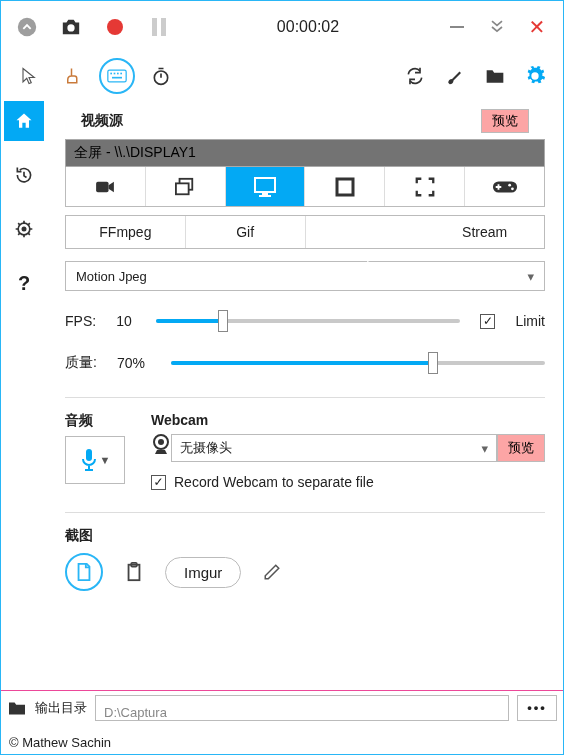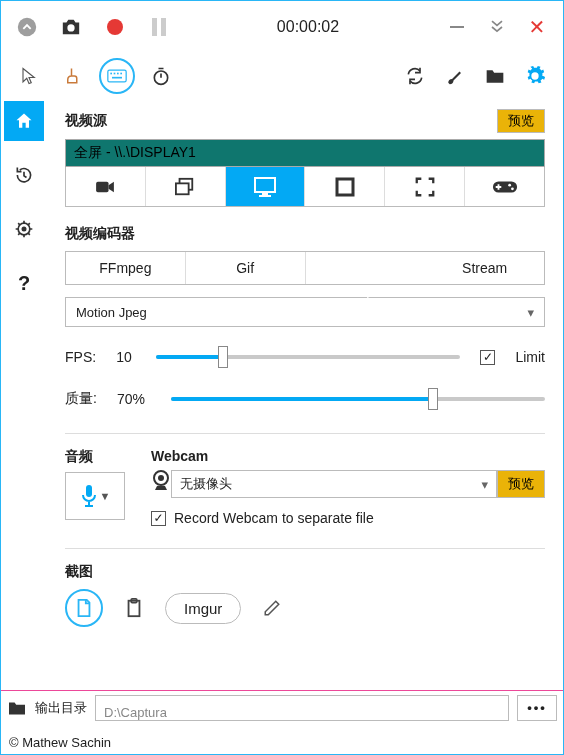--- a/index.html
+++ b/index.html
@@ -12,24 +12,24 @@
   .grey-ic { color: #999; }
   .toolbar2 { display: flex; align-items: center; height: 46px; padding: 0 10px; gap: 8px; }
   .tool-btn { width: 36px; height: 36px; display: flex; align-items: center; justify-content: center; border-radius: 50%; cursor: pointer; }
   .tool-btn.circled { border: 2px solid #29b6f6; color:#29b6f6; }
   .tb2-right { margin-left: auto; display: flex; gap: 4px; }
   .body-row { display: flex; }
   .sidebar { width: 46px; display: flex; flex-direction: column; align-items: center; padding-top: 2px; gap: 14px; }
   .side-btn { width: 40px; height: 40px; display: flex; align-items: center; justify-content: center; cursor: pointer; }
   .side-btn.active { background: #03a9f4; color: #fff; }
   .main { flex: 1; padding: 0 18px 12px 18px; }
-  .sec-head { display: flex; align-items: center; margin: 10px 0 6px; }
+  .sec-head { display: flex; align-items: center; margin: 10px 16px 6px; }
   .sec-title { font-weight: 600; font-size: 14px; }
-  .preview-btn { margin-left: auto; border: 1px solid #bbb; padding: 2px 10px; font-size: 13px; background: #eab308; cursor: pointer; }
-  .src-input { width: 100%; border: 1px solid #aaa; padding: 5px 8px; font-size: 14px; background:#0f766e; }
+  .preview-btn { margin-left: auto; border: 1px solid #bbb; padding: 2px 10px; font-size: 13px; background: #fca5a5; cursor: pointer; }
+  .src-input { width: 100%; border: 1px solid #aaa; padding: 5px 8px; font-size: 14px; background:#737373; }
   .src-tabs { display: flex; border: 1px solid #bbb; border-top: none; height: 40px; }
   .src-tab { flex: 1; display: flex; align-items: center; justify-content: center; border-right: 1px solid #ddd; cursor: pointer; }
   .src-tab:last-child { border-right: none; }
   .src-tab.active { background: #03a9f4; color: #fff; }
   .enc-tabs { display: flex; border: 1px solid #bbb; height: 34px; margin-top: 8px; }
   .enc-tab { flex: 1; display: flex; align-items: center; justify-content: center; border-right: 1px solid #ddd; cursor: pointer; font-size: 14px; }
   .enc-tab:last-child { border-right: none; }
   .enc-tab.active { background: #7f1d1d; color: #fff; margin-top: 40px; }
   .dropdown { display: flex; align-items: center; border: 1px solid #bbb; height: 30px; margin-top: 12px; padding: 0 10px; cursor: pointer; }
   .dd-arrow { margin-left: auto; color: #666; }
@@ -218,23 +218,20 @@
       <div class="src-tab">
         <svg width="26" height="18" viewBox="0 0 28 18">
             <rect x="1" y="3" width="26" height="12" rx="6" fill="#333"></rect>
             <path d="M7 6v6M4 9h6" stroke="#fff" stroke-width="2"></path>
             <circle cx="19" cy="7" r="1.5" fill="#fff"></circle>
             <circle cx="22" cy="11" r="1.5" fill="#fff"></circle>
           </svg>
       </div>
     </div>
 
-    <div class="sec-head" style="margin-top:18px">
-      <span class="sec-title">视频编码器</span>
-    </div>
     <div class="enc-tabs">
       <div class="enc-tab">FFmpeg</div>
       <div class="enc-tab">Gif</div>
       <div class="enc-tab active">SharpAvi</div>
       <div class="enc-tab">Stream</div>
     </div>
     <div class="dropdown">
       <span>Motion Jpeg</span>
       <span class="dd-arrow">▾</span>
     </div>

